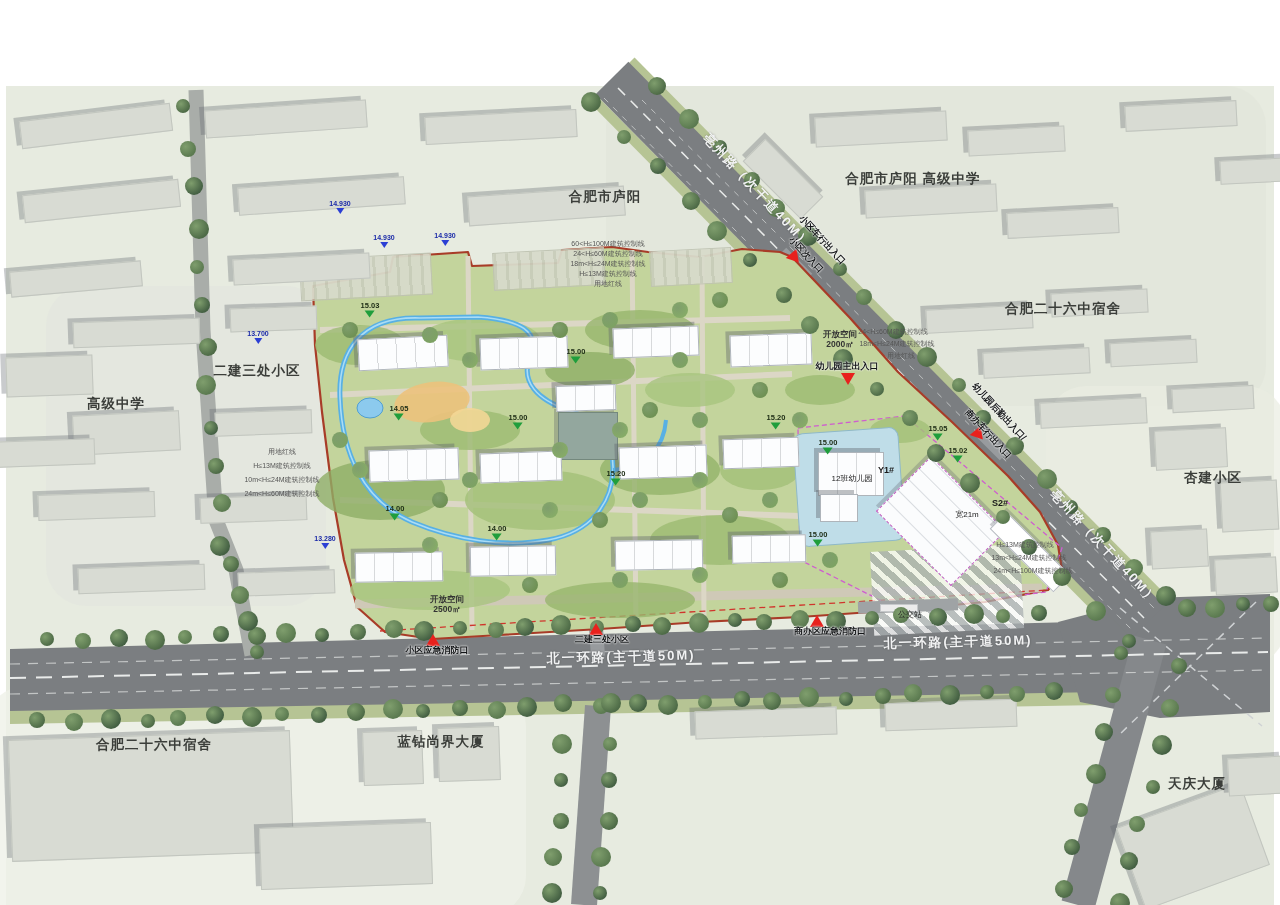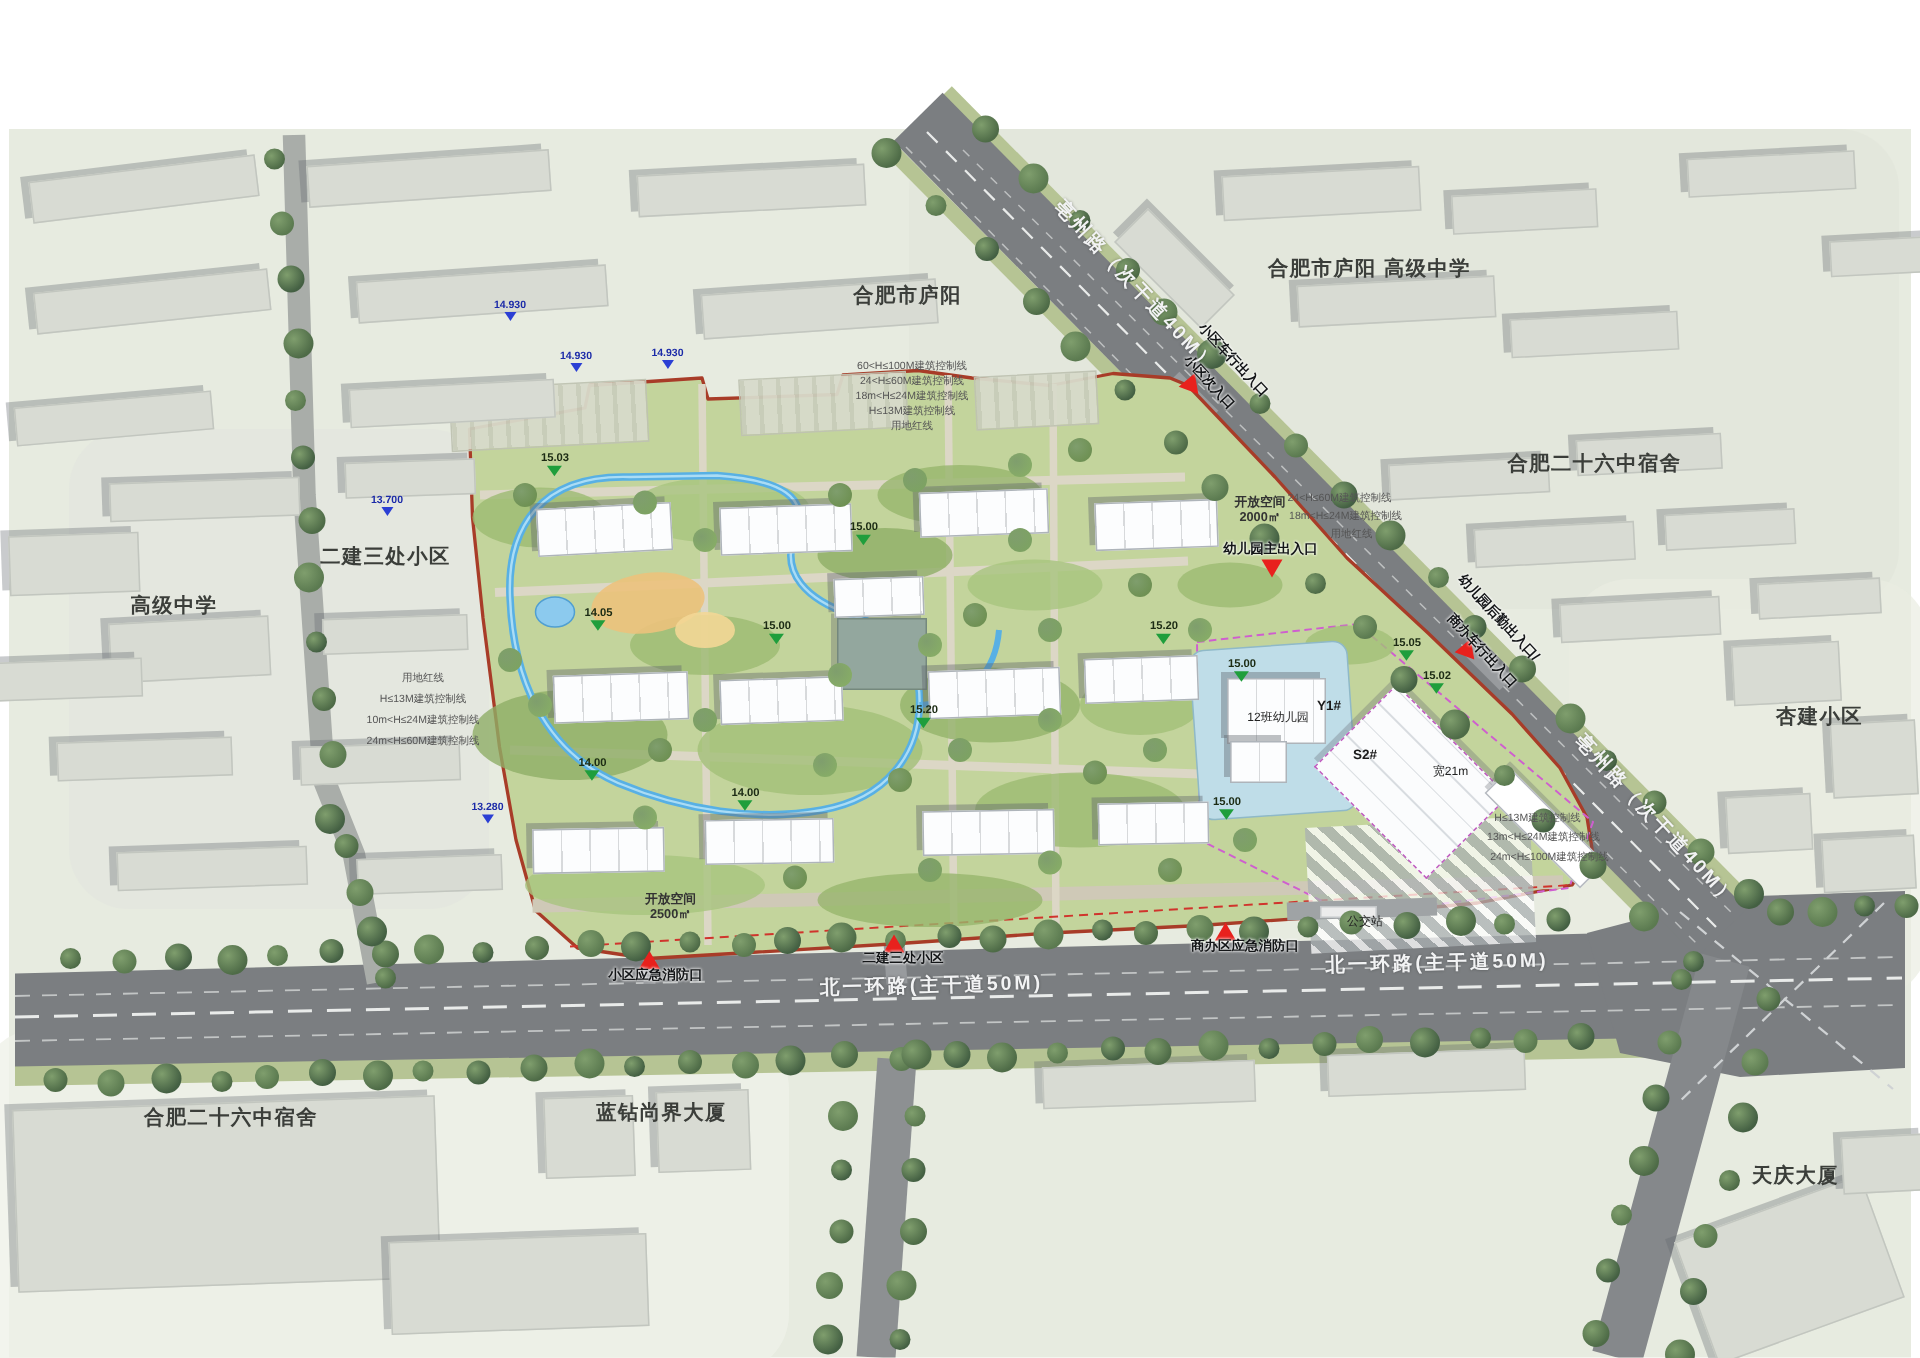--- a/index.html
+++ b/index.html
@@ -470,21 +470,21 @@
       <div class="road-label" style="left: 1104px; top: 547px; transform: translate(-50%, -50%) rotate(47deg);">亳州路（次干道40M）</div>
       <div class="road-label" style="left: 621px; top: 657px; transform: translate(-50%, -50%) rotate(-1.3deg);">北一环路(主干道50M)</div>
       <div class="road-label" style="left: 958px; top: 642px; transform: translate(-50%, -50%) rotate(-1.3deg);">北一环路(主干道50M)</div>
       <div class="sm os" style="left: 447px; top: 600px;">开放空间</div>
       <div class="sm os" style="left: 447px; top: 610px;">2500㎡</div>
       <div class="sm os" style="left: 840px; top: 335px;">开放空间</div>
       <div class="sm os" style="left: 840px; top: 345px;">2000㎡</div>
       <div class="sm poi" style="left: 910px; top: 614px;">公交站</div>
       <div class="sm poi" style="left: 852px; top: 478px;">12班幼儿园</div>
       <div class="sm poib" style="left: 886px; top: 470px;">Y1#</div>
-      <div class="sm poib" style="left: 910px; top: 503px;">S2#</div>
+      <div class="sm poib" style="left: 1000px; top: 503px;">S2#</div>
       <div class="sm poi" style="left: 967px; top: 514px;">宽21m</div>
       <div class="sm sb" style="left: 608px; top: 244px;">60&lt;H≤100M建筑控制线</div>
       <div class="sm sb" style="left: 608px; top: 254px;">24&lt;H≤60M建筑控制线</div>
       <div class="sm sb" style="left: 608px; top: 264px;">18m&lt;H≤24M建筑控制线</div>
       <div class="sm sb" style="left: 608px; top: 274px;">H≤13M建筑控制线</div>
       <div class="sm sb" style="left: 608px; top: 284px;">用地红线</div>
       <div class="sm sb" style="left: 893px; top: 332px;">24&lt;H≤60M建筑控制线</div>
       <div class="sm sb" style="left: 897px; top: 344px;">18m&lt;H≤24M建筑控制线</div>
       <div class="sm sb" style="left: 901px; top: 356px;">用地红线</div>
       <div class="sm sb" style="left: 282px; top: 452px;">用地红线</div>

